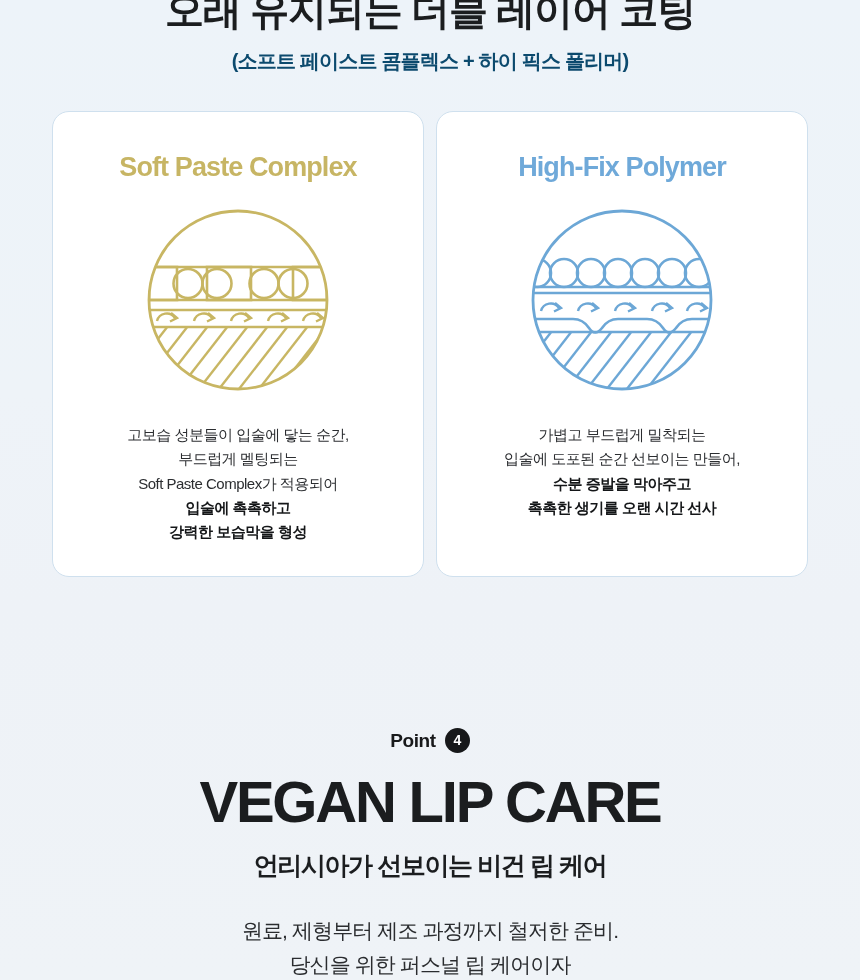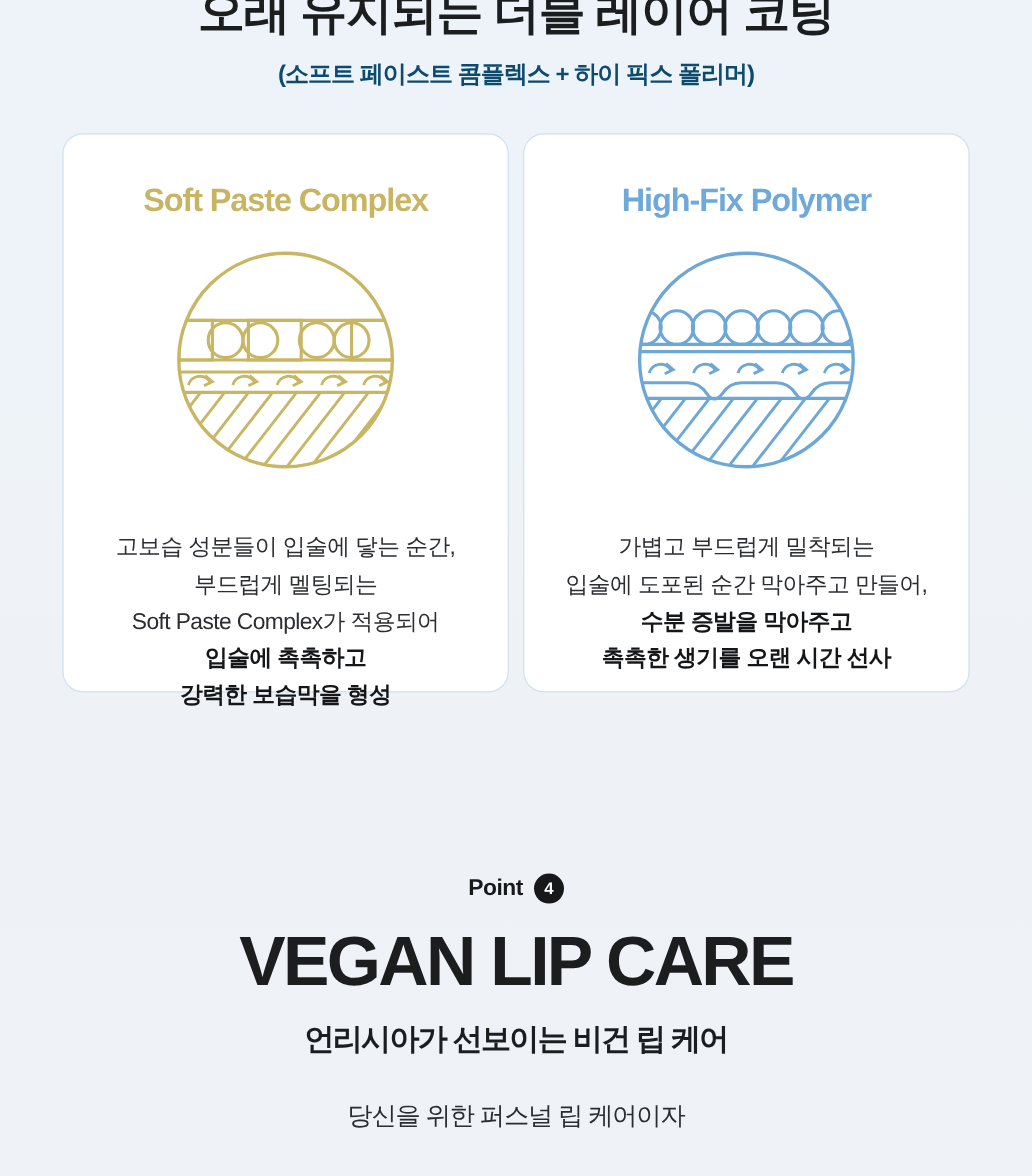--- a/index.html
+++ b/index.html
@@ -54,23 +54,23 @@
     font-size:27px;
     font-weight:800;
     letter-spacing:-0.9px;
   }
   .card-title.gold { color:#c7b564; }
   .card-title.blue { color:#6fa9d9; }
 
   .diagram { margin-top:24px; }
 
   .card-body {
-    margin-top:44px;
+    margin-top:26px;
     text-align:center;
-    font-size:19px;
+    font-size:15px;
     line-height:1.62;
     letter-spacing:-0.5px;
     color:#2b2d30;
   }
   .card-body .bold { font-weight:800; color:#141618; }
 
   
   .point-section {
     position:absolute;
     left:0; right:0;
@@ -258,30 +258,31 @@
             <line x1="140" y1="205" x2="210" y2="115"></line>
             <line x1="160" y1="205" x2="230" y2="115"></line>
           </g>
         </g>
         <circle cx="93" cy="93" r="89" fill="none" stroke="#6ca7d6" stroke-width="2.8"></circle>
       </svg>
     </div>
 
     <div class="card-body">
       <div>가볍고 부드럽게 밀착되는</div>
-      <div>입술에 도포된 순간 막아주고 만들어,</div>
+      <div>입술에 도포된 순간 선보이는 만들어,</div>
       <div class="bold">수분 증발을 막아주고</div>
       <div class="bold">촉촉한 생기를 오랜 시간 선사</div>
     </div>
   </div>
 </div>
 
 <div class="point-section">
   <div class="point-row">
     <span>Point</span>
     <span class="point-badge">4</span>
   </div>
   <div class="vegan-title">VEGAN LIP CARE</div>
   <div class="vegan-sub">언리시아가 선보이는 비건 립 케어</div>
   <div class="closing">
+    <div>원료, 제형부터 제조 과정까지 철저한 준비.</div>
     <div>당신을 위한 퍼스널 립 케어이자</div>
   </div>
 </div>
 
 </body></html>

